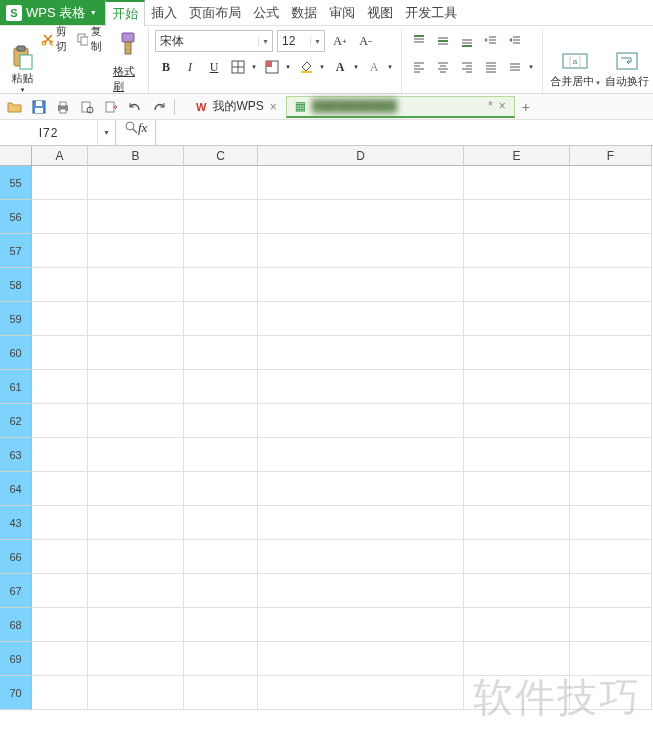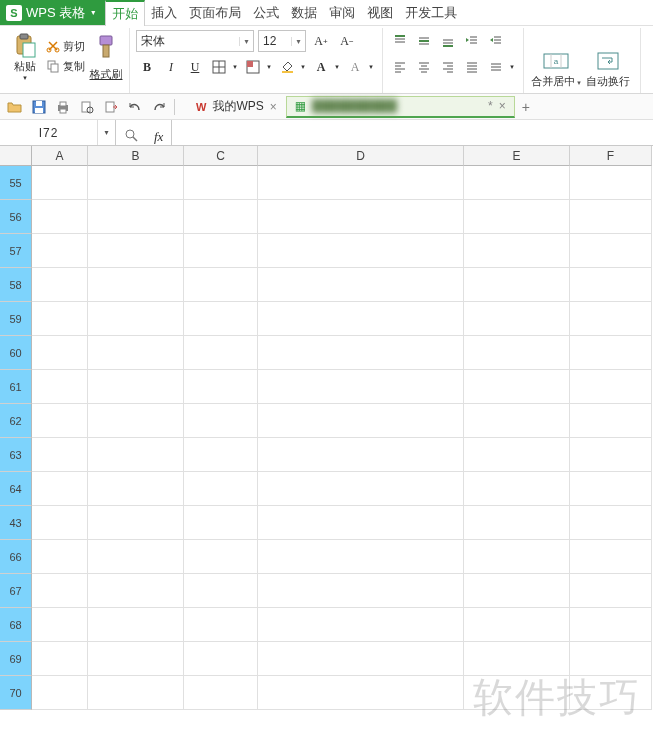--- a/index.html
+++ b/index.html
@@ -11,21 +11,21 @@
 .menu-tabs{display:flex;align-items:stretch;}
 .menu-tab{padding:0 6px;display:flex;align-items:center;font-size:13px;cursor:pointer;color:#444;}
 .menu-tab.active{background:#fff;color:#2f9b3f;border-top:2px solid #2f9b3f;border-left:1px solid #d0d0d0;border-right:1px solid #d0d0d0;margin-bottom:-1px;}
 .ribbon{height:68px;background:#fff;display:flex;align-items:stretch;border-bottom:1px solid #d8d8d8;padding:2px 4px 0 4px;gap:2px;}
 .rgroup{display:flex;flex-direction:column;justify-content:flex-start;padding:2px 6px 2px 4px;border-right:1px solid #e4e4e4;}
 .rgroup:last-child{border-right:none;}
 .clipboard{display:flex;gap:4px;}
 .paste-big{display:flex;flex-direction:column;align-items:center;justify-content:flex-end;width:34px;cursor:pointer;}
 .paste-big svg{margin-top:2px;}
 .paste-big .lbl{font-size:11px;margin-top:1px;}
-.clip-side{display:flex;flex-direction:column;gap:2px;justify-content:center;}
+.clip-side{display:flex;flex-direction:row;gap:2px;justify-content:center;}
 .clip-item{display:flex;align-items:center;gap:3px;font-size:11px;cursor:pointer;height:18px;}
 .fmtbrush{display:flex;flex-direction:column;align-items:center;justify-content:flex-end;width:34px;cursor:pointer;}
 .fmtbrush .lbl{font-size:11px;margin-top:8px;text-decoration:underline;}
 .font-group{display:flex;flex-direction:column;gap:4px;padding-top:2px;}
 .font-row1{display:flex;gap:4px;align-items:center;}
 .font-row2{display:flex;gap:2px;align-items:center;}
 .combo{border:1px solid #c4c4c4;height:22px;display:flex;align-items:center;background:#fff;}
 .combo .txt{padding:0 4px;font-size:12px;flex:1;white-space:nowrap;overflow:hidden;}
 .combo .arr{width:14px;text-align:center;font-size:8px;color:#666;border-left:1px solid #ddd;}
 .font-name{width:118px;}
@@ -48,21 +48,21 @@
 .doc-tab{height:22px;display:flex;align-items:center;gap:6px;padding:0 8px;border:1px solid transparent;cursor:pointer;font-size:12px;}
 .doc-tab .close{font-size:12px;color:#888;cursor:pointer;}
 .doc-tab.active{border:1px solid #b8d898;border-bottom:2px solid #4fa54f;background:#eef5e8;}
 .doc-tab .w-icon{color:#c8382f;font-weight:bold;font-size:11px;}
 .doc-tab .s-icon2{color:#2f9b3f;}
 .doc-add{width:22px;text-align:center;font-size:14px;color:#777;cursor:pointer;}
 .formula-bar{height:26px;display:flex;align-items:stretch;border-bottom:1px solid #c9c9c9;}
 .name-box{width:116px;border-right:1px solid #c9c9c9;display:flex;align-items:center;}
 .name-box .txt{flex:1;text-align:center;font-size:12px;letter-spacing:1px;}
 .name-box .arr{width:18px;text-align:center;font-size:8px;color:#555;border-left:1px solid #ddd;height:100%;display:flex;align-items:center;justify-content:center;}
-.fx-icons{display:flex;align-items:flex-end;gap:16px;padding:0 8px;border-right:1px solid #c9c9c9;}
+.fx-icons{display:flex;align-items:flex-start;gap:0;padding:0 8px;border-right:1px solid #c9c9c9;}
 .fx{font-style:italic;font-family:"Times New Roman",serif;font-size:13px;}
 .formula-input{flex:1;}
 .grid{position:relative;}
 .col-headers{display:flex;height:20px;}
 .corner{width:32px;border-right:1px solid #b8b8b8;border-bottom:1px solid #b8b8b8;background:#f4f4f4;}
 .col-head{border-right:1px solid #d0d0d0;border-bottom:1px solid #b8b8b8;background:#f4f4f4;display:flex;align-items:center;justify-content:center;font-size:12px;color:#444;}
 .rows{}
 .row{display:flex;height:34px;}
 .row-head{width:32px;border-right:1px solid #b8b8b8;border-bottom:1px solid #d0d0d0;background:#7dd3fc;display:flex;align-items:center;justify-content:center;font-size:11px;color:#444;}
 .cell{border-right:1px solid #e0e0e0;border-bottom:1px solid #e0e0e0;}

